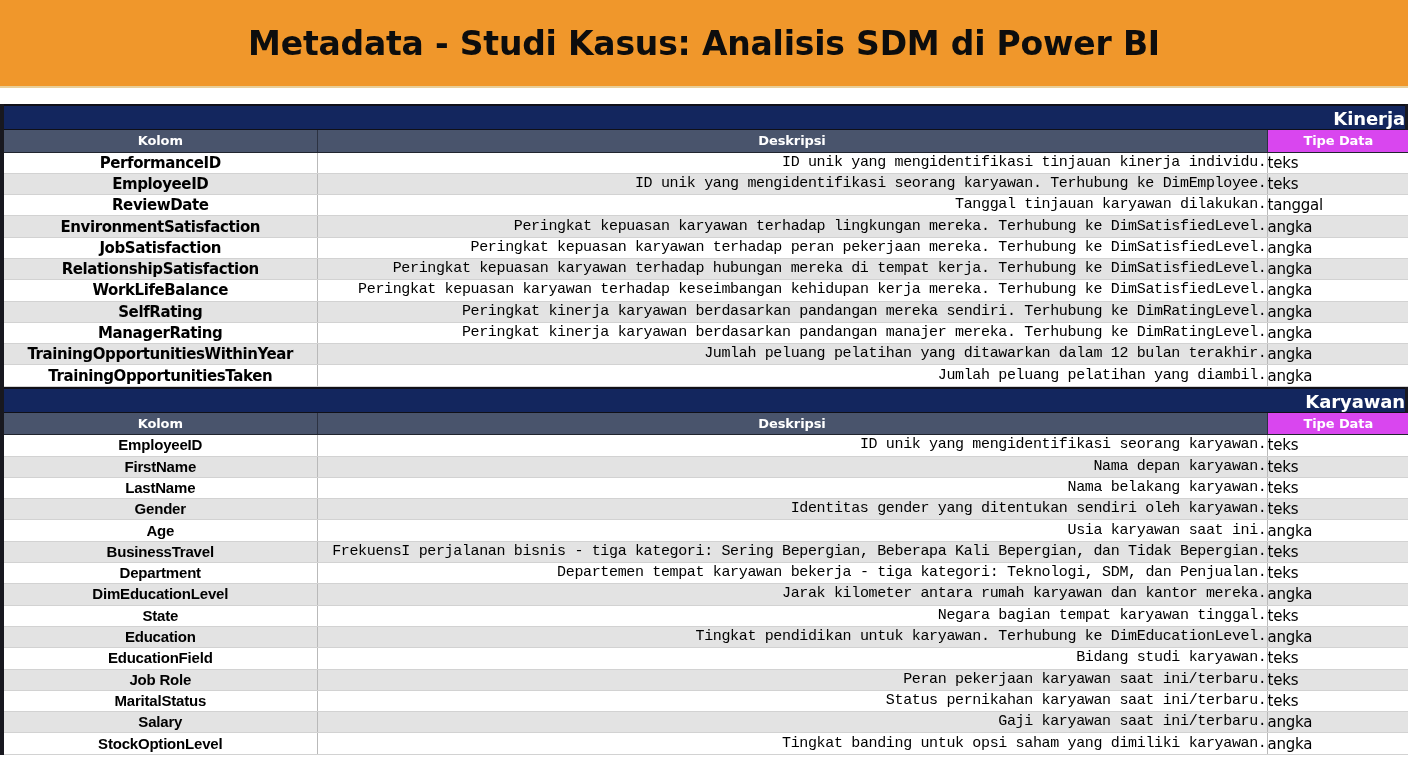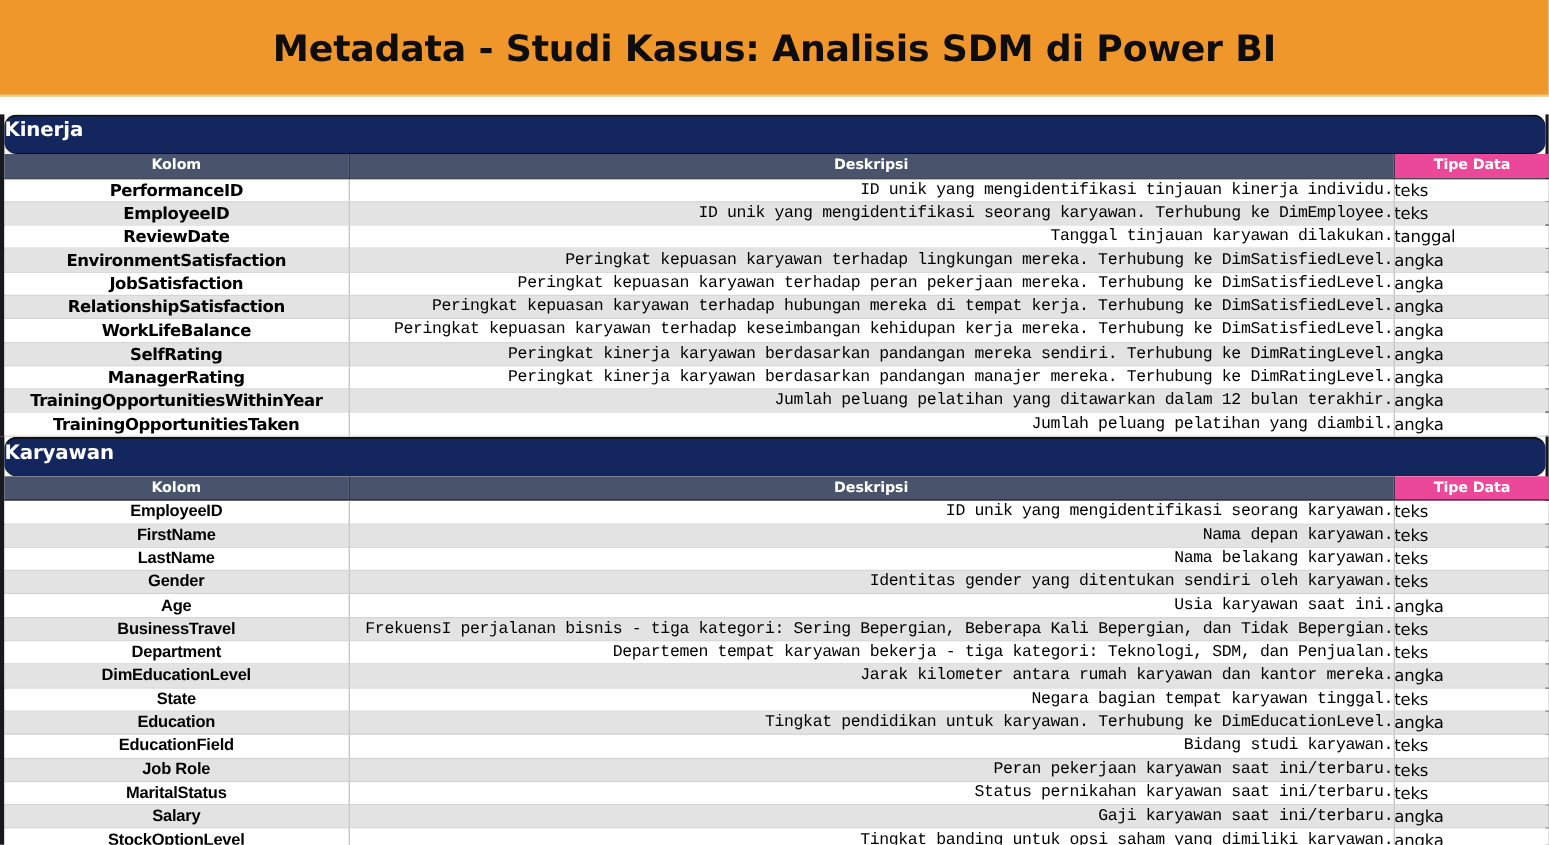--- a/index.html
+++ b/index.html
@@ -46,28 +46,27 @@
     box-sizing: border-box;
     width: 1408px;
   }
 
   .section-title {
     background: #13265e;
     color: #ffffff;
     font-family: "DejaVu Sans", sans-serif;
     font-size: 18px;
     font-weight: bold;
-    text-align: left;
-    height: 36px;
+    text-align: right;
+    height: 26px;
     line-height: 25px;
     border-top: 2px solid #101018;
     border-bottom: 1px solid #101018;
     box-sizing: border-box;
     letter-spacing: -0.1px;
-    border-radius: 11px;
   }
 
   table.meta {
     width: 100%;
     border-collapse: collapse;
     table-layout: fixed;
   }
   table.meta col.c-kolom { width: 313px; }
   table.meta col.c-desk  { width: 950px; }
   table.meta col.c-tipe  { width: 142px; }
@@ -79,21 +78,21 @@
     font-size: 13px;
     font-weight: bold;
     height: 22px;
     padding: 0;
     border-right: 1px solid #2c3242;
     border-bottom: 1px solid #20242e;
     box-sizing: border-box;
     letter-spacing: -0.1px;
   }
   table.meta thead th.th-tipe {
-    background: #ec4899;
+    background: #d946ef;
     border-right: none;
   }
 
   table.meta tbody tr { height: 21.3px; }
   table.meta tbody tr:nth-child(odd)  td { background: #ffffff; }
   table.meta tbody tr:nth-child(even) td { background: #e3e3e3; }
 
   table.meta tbody td {
     padding: 0 0 0 0;
     font-size: 15px;

